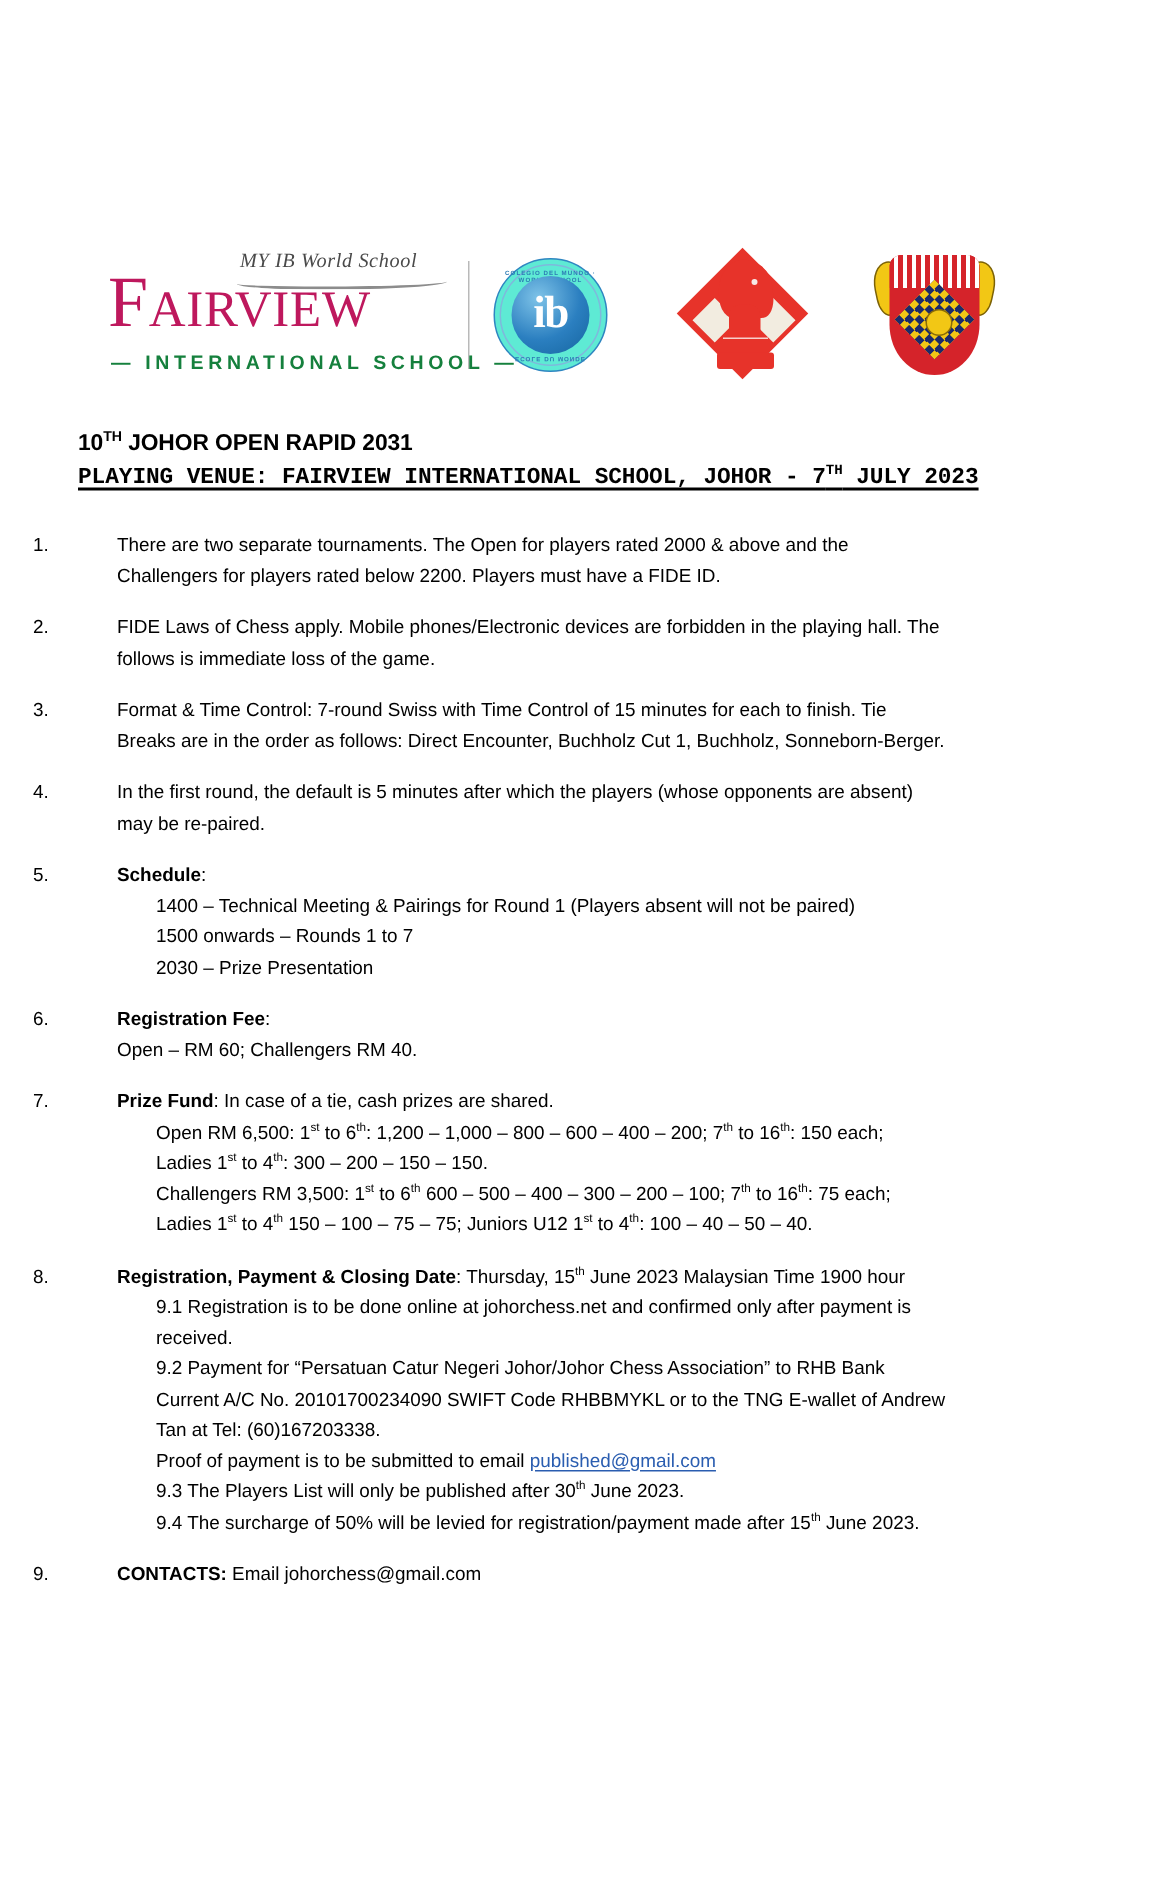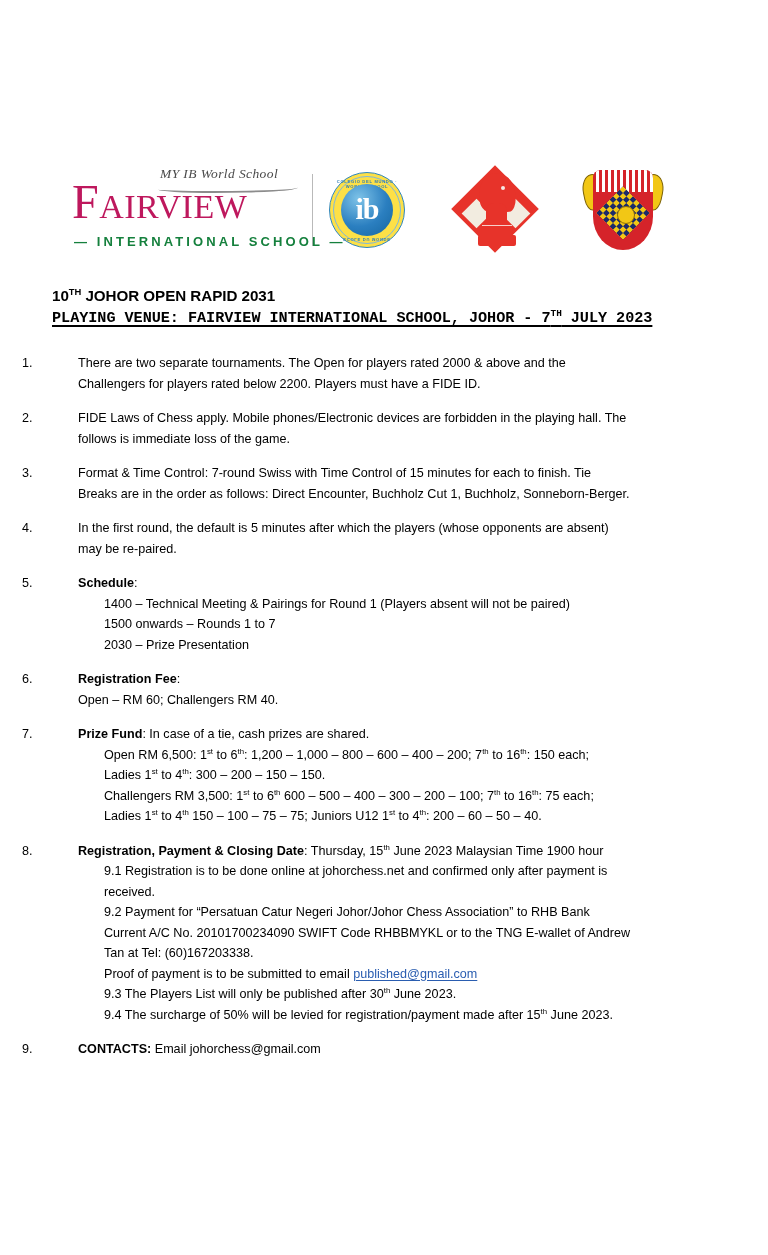--- a/index.html
+++ b/index.html
@@ -93,21 +93,21 @@
     margin: 0 14px 0 12px;
     flex: 0 0 auto;
   }
 
   
   .ib-logo {
     position: relative;
     width: 74px;
     height: 74px;
     border-radius: 50%;
-    background: #fde047;
+    background: #5eead4;
     border: 1.5px solid #2e86c1;
     flex: 0 0 auto;
     margin-left: 2px;
   }
   .ib-ring-text {
     position: absolute;
     inset: 3px;
     border-radius: 50%;
     border: 0.8px solid #7fb8dc;
   }
@@ -463,21 +463,21 @@
       <div class="item-num">7.</div>
       <div class="item-body">
         <span class="ln"><span class="bold">Prize Fund</span><span>: In case of a tie, cash prizes are shared.</span></span>
 
         <span class="indent-1"><span>Open RM 6,500: 1</span><sup>st</sup><span> to 6</span><sup>th</sup><span>: 1,200 – 1,000 – 800 – 600 – 400 – 200; 7</span><sup>th</sup><span> to 16</span><sup>th</sup><span>: 150 each;</span></span>
 
         <span class="indent-1"><span>Ladies 1</span><sup>st</sup><span> to 4</span><sup>th</sup><span>: 300 – 200 – 150 – 150.</span></span>
 
         <span class="indent-1"><span>Challengers RM 3,500: 1</span><sup>st</sup><span> to 6</span><sup>th</sup><span> 600 – 500 – 400 – 300 – 200 – 100; 7</span><sup>th</sup><span> to 16</span><sup>th</sup><span>: 75 each;</span></span>
 
-        <span class="indent-1"><span>Ladies 1</span><sup>st</sup><span> to 4</span><sup>th</sup><span> 150 – 100 – 75 – 75; Juniors U12 1</span><sup>st</sup><span> to 4</span><sup>th</sup><span>:  200 – 60 – 50 – 40.</span></span>
+        <span class="indent-1"><span>Ladies 1</span><sup>st</sup><span> to 4</span><sup>th</sup><span> 150 – 100 – 75 – 75; Juniors U12 1</span><sup>st</sup><span> to 4</span><sup>th</sup><span>:  100 – 40 – 50 – 40.</span></span>
       </div>
     </div>
     <div class="gap-md"></div>
 
     <div class="item">
       <div class="item-num">8.</div>
       <div class="item-body">
         <span class="ln"><span class="bold">Registration, Payment &amp; Closing Date</span><span>: Thursday, 15</span><sup>th</sup><span> June 2023 Malaysian Time 1900 hour</span></span>
 
         <span class="indent-1">9.1 Registration is to be done online at johorchess.net and confirmed only after payment is</span>

